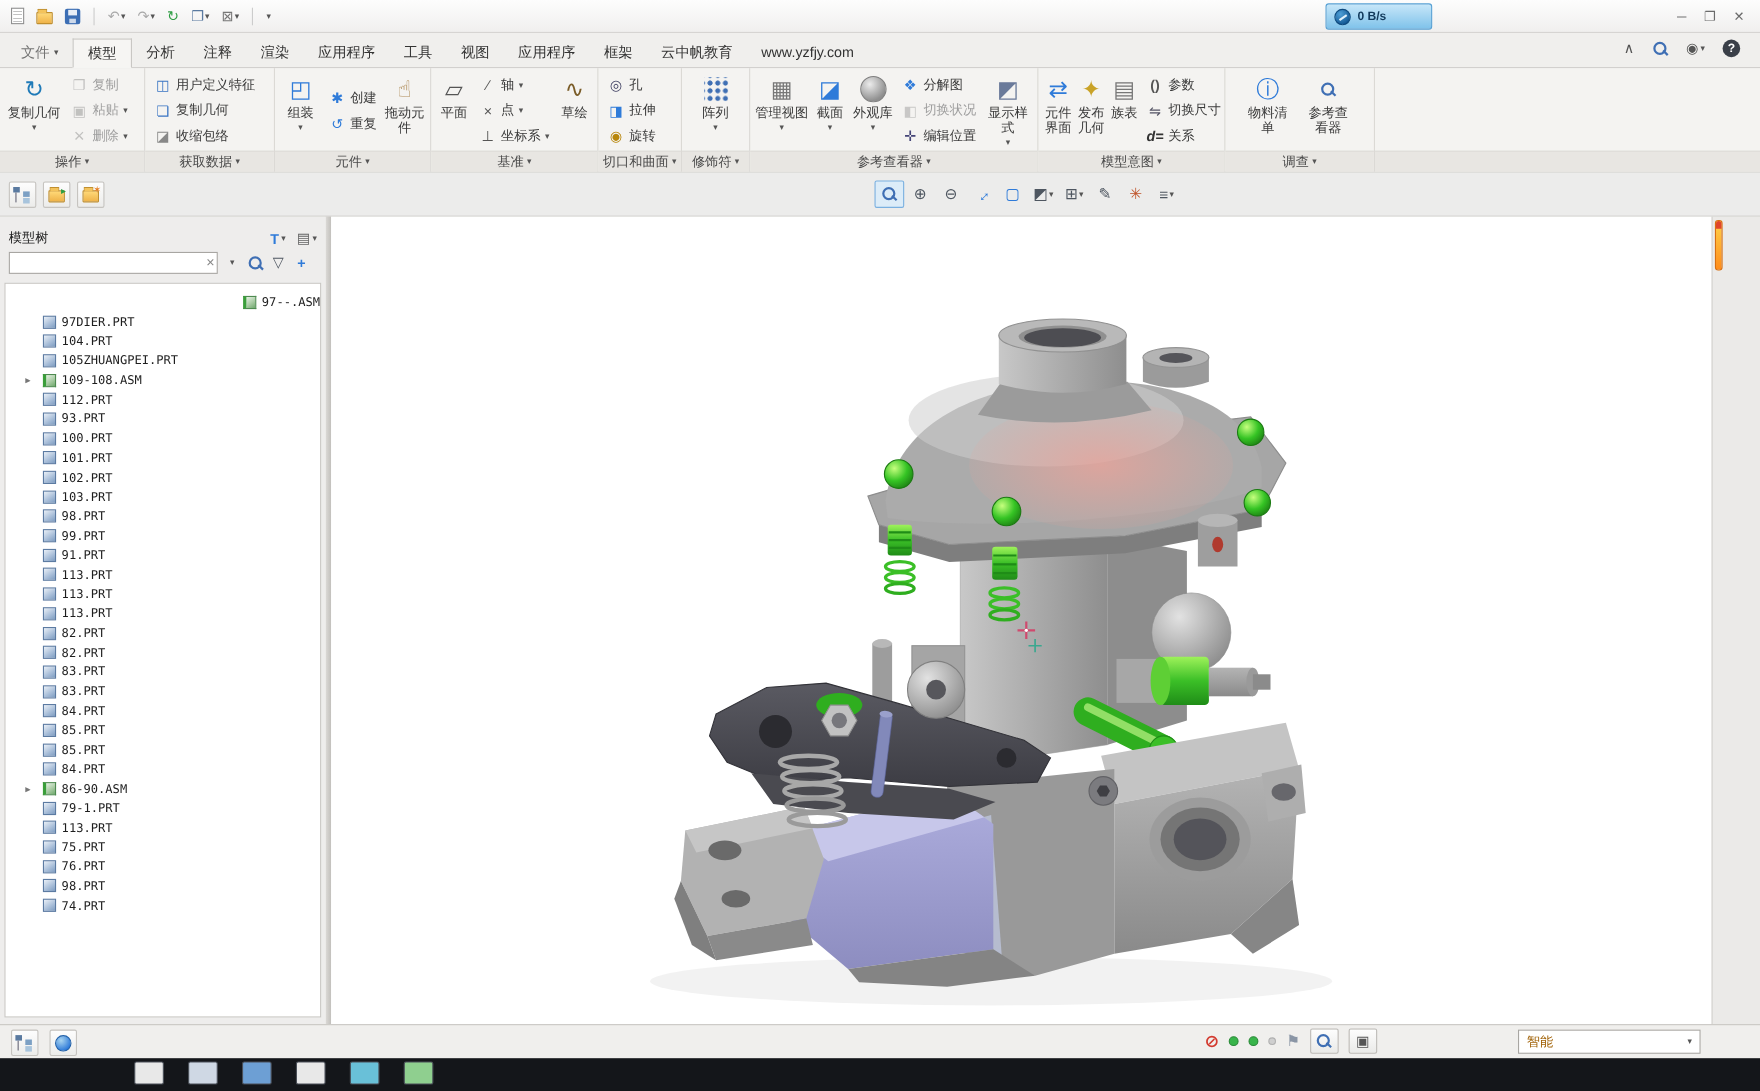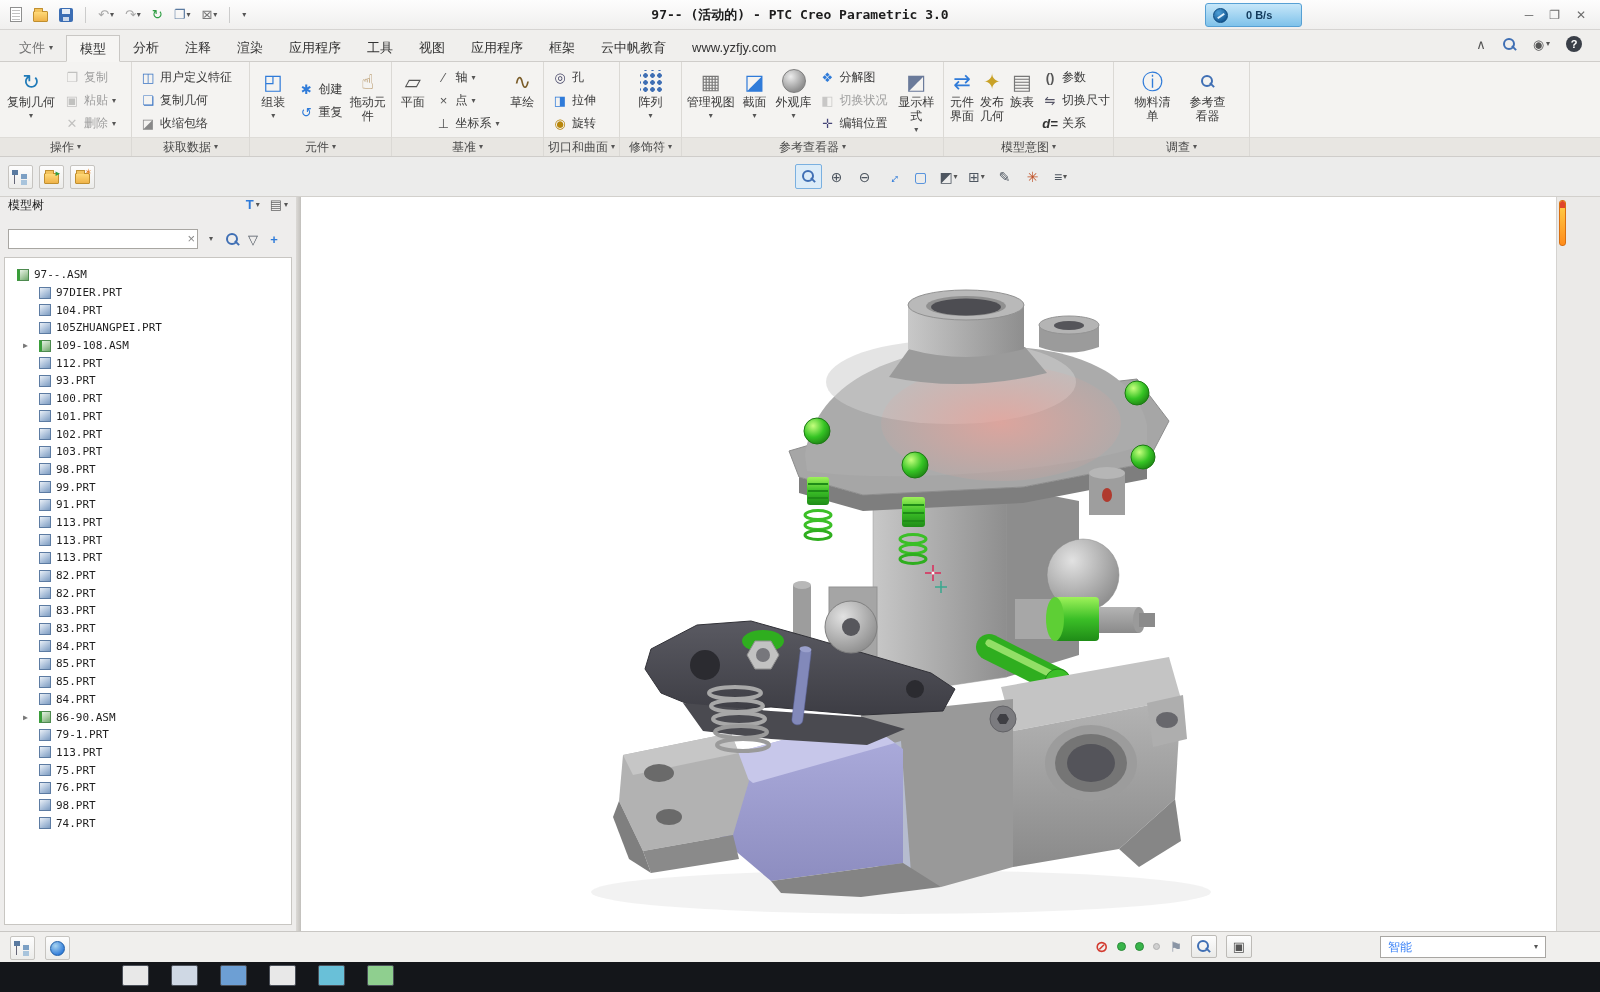--- a/index.html
+++ b/index.html
@@ -15,21 +15,21 @@
   .qbtn { display:flex; align-items:center; gap:1px; height:22px; padding:0 2px; cursor:pointer; }
   .qbtn .g { font-size:13px; line-height:1; }
   .sep { width:1px; height:16px; background:#ccc; margin:0 3px; }
   .title { position:absolute; left:0; right:0; text-align:center; pointer-events:none;
     font-family:"DejaVu Sans Mono",monospace; font-size:13px; font-weight:bold; color:#1d1d1d; }
   .speedbox { position:absolute; left:1205px; top:3px; width:97px; height:24px; border:1px solid #56a0d4;
     border-radius:3px; background:linear-gradient(#c7e7f9,#7fc2ea); display:flex; align-items:center; gap:6px; padding:0 7px; cursor:pointer; }
   .speedicon { width:15px; height:15px; border-radius:50%; background:radial-gradient(circle at 35% 30%, #4fa0d8, #145a96 75%);
     border:1px solid #0e4a7e; position:relative; }
   .speedicon::after { content:""; position:absolute; left:3px; top:6px; width:8px; height:2px; background:#dff0fb; transform:rotate(-35deg); }
-  .speedtext { font-size:11px; font-weight:bold; color:#123a5c;margin-left:12px; }
+  .speedtext { font-size:11px; font-weight:bold; color:#123a5c; }
   .winbtns { position:absolute; right:14px; top:0; height:30px; display:flex; align-items:center; gap:16px; color:#6b6b6b; font-size:12px; }
   .winbtn { cursor:pointer; }
 
   
   .tabrow { position:absolute; top:30px; left:0; width:1600px; height:32px; background:#f0efed;
     border-bottom:1px solid #cfcdca; display:flex; align-items:flex-end; padding-left:6px; }
   .tabrow-tabs { display:flex; align-items:flex-end; height:100%; }
   .tab { height:27px; padding:0 13px; display:flex; align-items:center; gap:4px; font-size:13px; color:#333; cursor:pointer; white-space:nowrap; }
   .tab.active { background:#f6f5f3; border:1px solid #c9c7c4; border-bottom:1px solid #f6f5f3; margin-bottom:-1px; }
   .tab.file { color:#737373; }
@@ -104,37 +104,37 @@
   .main { position:absolute; top:196px; left:0; width:1600px; height:735px; border-top:1px solid #d2d0cc; display:flex; }
   .leftpanel { width:296px; height:100%; background:#eeedec; position:relative; }
   .splitter { width:5px; height:100%; background:linear-gradient(90deg,#dcdad7,#c2c0bc); cursor:ew-resize; }
   .viewport { width:1255px; height:100%; background:#fff; position:relative; overflow:hidden; }
   .rail { width:44px; height:100%; background:#ebeae8; border-left:1px solid #d5d3d0; position:relative; }
   .rail-bar { position:absolute; left:2px; top:3px; width:7px; height:46px; border-radius:3px;
     background:linear-gradient(#ffd24a,#ff8c1a); border:1px solid #d86f10; cursor:pointer; }
   .rail-bar::before { content:""; position:absolute; left:0; top:0; width:100%; height:7px; background:#e0452a; border-radius:3px 3px 0 0; }
 
   
-  .tree-header { height:28px; display:flex; align-items:flex-start; padding:0 8px; }
+  .tree-header { height:28px; display:flex; align-items:flex-end; padding:0 8px; }
   .tree-title { font-size:12px; color:#222; }
   .th-icons { margin-left:auto; display:flex; gap:10px; align-items:center; }
   .th-btn { display:flex; align-items:center; gap:2px; cursor:pointer; }
   .tfilter { color:#2f7bd9; font-weight:bold; font-size:13px; }
   .th-g { font-size:13px; color:#666; }
   .search-row { height:28px; display:flex; align-items:center; padding:0 8px; gap:5px; }
   .search-wrap { position:relative; width:190px; height:20px; }
   .search-input { width:100%; height:100%; border:1px solid #a8a6a2; background:#fff; padding:0 18px 0 5px; font-size:12px; outline:none; }
   .clr { position:absolute; right:3px; top:2px; color:#888; font-size:13px; cursor:pointer; }
   .clr::before { content:"×"; }
   .srch-btn { display:flex; align-items:center; justify-content:center; min-width:16px; height:20px; cursor:pointer; color:#4e5660; font-size:13px; }
   .tree-list { position:absolute; top:60px; left:4px; right:4px; bottom:6px; background:#fff;
     border:1px solid #c8c6c2; overflow:hidden; padding-top:8px;
     font-family:"DejaVu Sans Mono",monospace; font-size:11px; color:#1e1e1e; }
   .tree-item { height:17.7px; display:flex; align-items:center; gap:5px; padding-left:34px; position:relative; cursor:pointer; white-space:nowrap; }
-  .tree-item.root { padding-left:12px; }
+  .tree-item.root { padding-left:12px;justify-content:flex-end; }
   .tri { position:absolute; left:18px; font-size:8px; color:#777; visibility:hidden; }
   .tri::before { content:"▶"; }
   .tri.shown { visibility:visible; }
   .tico { width:12px; height:12px; flex:0 0 auto;
     background:linear-gradient(145deg,#eaf0f7,#a7bdd8 60%,#7e9cc0); border:1px solid #5c7ba2; }
   .tico.asm { background:linear-gradient(145deg,#e6f2e4,#a9cba4 55%,#6fa96d); border-color:#4e8a50; border-left:3px solid #3a9e3a; }
   .tlabel { line-height:1; }
 
   
   .statusbar { position:absolute; top:931px; left:0; width:1600px; height:31px; background:#f0efed;
@@ -143,21 +143,21 @@
   .sb-cluster { position:absolute; left:1095px; top:3px; display:flex; align-items:center; gap:9px; }
   .no-entry { color:#d33a2f; font-size:16px; font-weight:bold; }
   .dot { border-radius:50%; display:inline-block; }
   .dot.g { width:9px; height:9px; background:#38b44a; border:1px solid #2a8a38; }
   .dot.dim { width:7px; height:7px; background:#cfcfcf; border:1px solid #b0b0b0; }
   .flag { color:#8a95a5; font-size:14px; }
   .sb-btn2 { width:26px; height:23px; border:1px solid #bdbbb7; border-radius:2px;
     background:linear-gradient(#fdfdfd,#eaeae8); display:flex; align-items:center; justify-content:center; cursor:pointer; color:#555; font-size:13px; }
   .sb-filter { position:absolute; left:1380px; top:4px; width:166px; height:22px; background:#fff;
     border:1px solid #a8a6a2; display:flex; align-items:center; padding:0 7px; cursor:pointer; }
-  .sb-filter .lbl { font-size:12px; color:#3b82f6; }
+  .sb-filter .lbl { font-size:12px; color:#a16207; }
   .sb-filter .car { margin-left:auto; }
 
   
   .taskbar { position:absolute; top:962px; left:0; width:1600px; height:30px; background:#14161a; display:flex; align-items:flex-start; gap:22px; padding:3px 0 0 122px; }
   .tb-item { width:27px; height:21px; border:1px solid #4a4f58; border-radius:2px; cursor:pointer; }
   .tb-item.c1 { background:#e8e8e8; } .tb-item.c2 { background:#cfd8e4; } .tb-item.c3 { background:#6d9fd4; }
   .tb-item.c4 { background:#e8e8e8; } .tb-item.c5 { background:#69c0d8; } .tb-item.c6 { background:#8fcf8f; }
 </style>
 </head>
 <body>
@@ -193,21 +193,20 @@
         </span>
       <span class="qbtn">
           <span class="g" style="color:#777">⊠</span>
           <span class="car"></span>
         </span>
       <span class="sep"></span>
       <span class="qbtn">
           <span class="car"></span>
         </span>
     </div>
-    <div class="title">97-- (活动的) - PTC Creo Parametric 3.0</div>
     <div class="speedbox">
       <span class="speedicon"></span>
       <span class="speedtext">0 B/s</span>
     </div>
     <div class="winbtns">
       <span class="winbtn">─</span>
       <span class="winbtn">❐</span>
       <span class="winbtn">✕</span>
     </div>
   </div>

